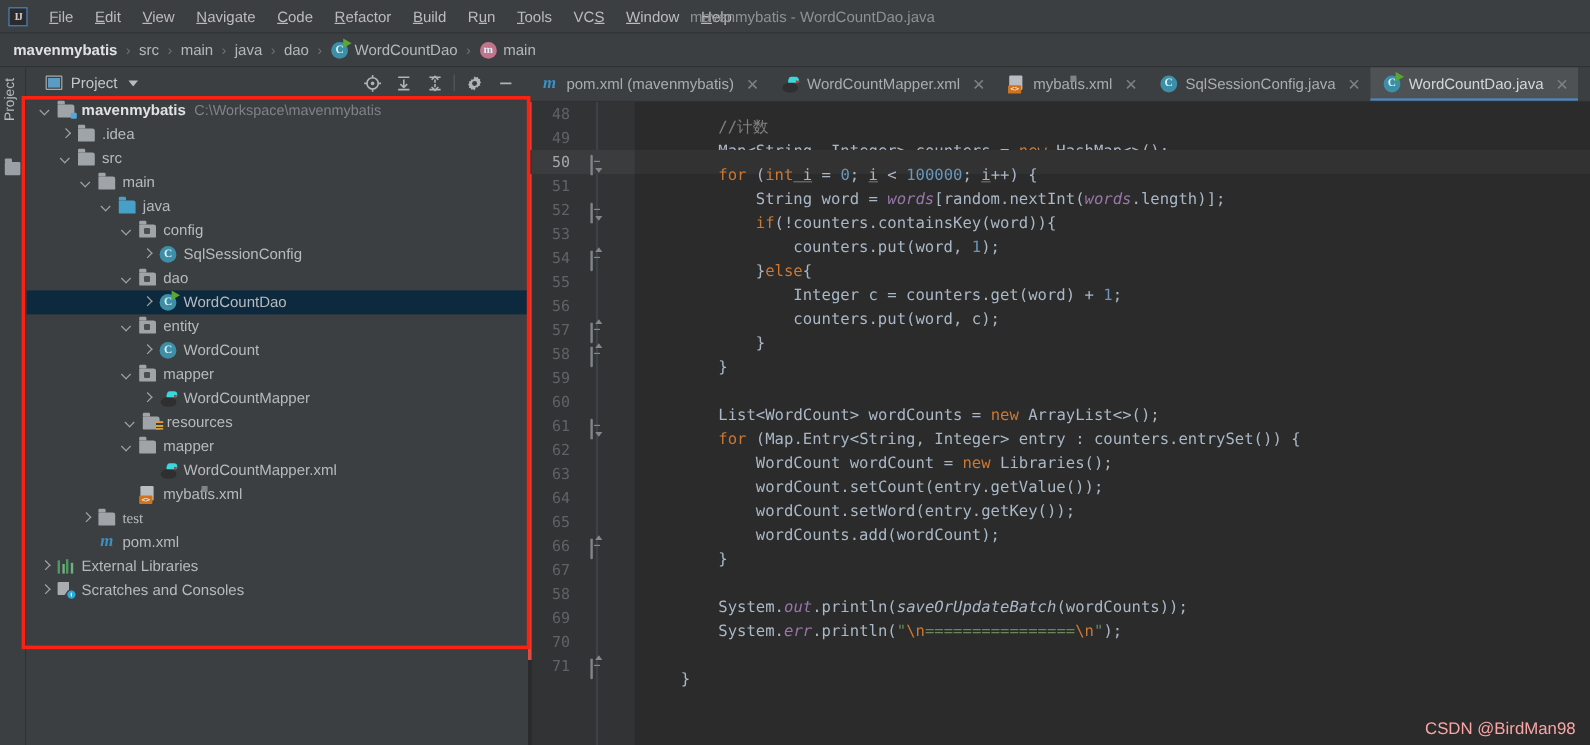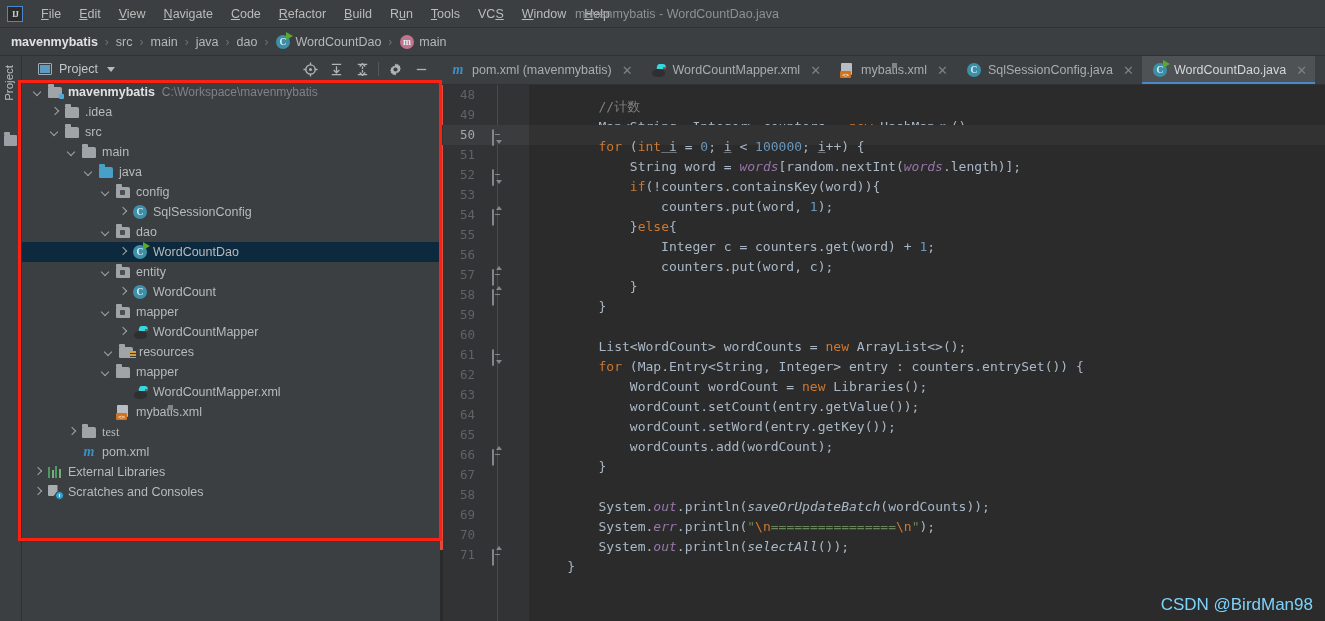--- a/index.html
+++ b/index.html
@@ -276,21 +276,21 @@
   .num { color: #6897bb; }
   .str { color: #6a8759; }
   .cmt { color: #808080; }
   .fld2{ color: #9876aa; font-style: italic; }
   .sta { color: #a9b7c6; font-style: italic; }
   .und { text-decoration: underline; text-decoration-color:#6e7276; }
   .esc { color: #cc7832; }
 
   .watermark {
     position: absolute; right: 12px; bottom: 6px;
-    color: #7dd3fc; font-size: 17px; font-family: "Liberation Sans", sans-serif;
+    color: #fca5a5; font-size: 14px; font-family: "Liberation Sans", sans-serif;
     z-index: 30;
   }
 </style>
 </head>
 <body>
 
 <div class="menubar">
   <div class="ij-logo">IJ</div>
   <div id="menu-items" style="display:flex;align-items:center;">
       <div class="menu-item"><span class="mn">F</span>ile</div>
@@ -712,21 +712,20 @@
       <div class="crow">
         <div class="lnum">58</div>
         <div class="ctext" style="left: 158.56px;"><span>System.</span><span class="fld2">out</span><span>.println(</span><span class="sta">saveOrUpdateBatch</span><span>(wordCounts));</span></div>
       </div>
       <div class="crow">
         <div class="lnum">69</div>
         <div class="ctext" style="left: 158.56px;"><span>System.</span><span class="fld2">err</span><span>.println(</span><span class="str">"</span><span class="esc">\n</span><span class="str">================</span><span class="esc">\n</span><span class="str">"</span><span>);</span></div>
       </div>
       <div class="crow">
         <div class="lnum">70</div>
-        <div class="ctext" style="left: 158.56px;"><span>System.</span><span class="fld2">out</span><span>.println(</span><span class="sta">selectAll</span><span>());</span></div>
       </div>
       <div class="crow">
         <div class="lnum">71</div>
         <div class="fold bot"><span class="mo"></span></div>
         <div class="ctext" style="left: 127.28px;"><span>}</span></div>
       </div>
     </div>
 </div>
 
 <div class="watermark">CSDN @BirdMan98</div>

